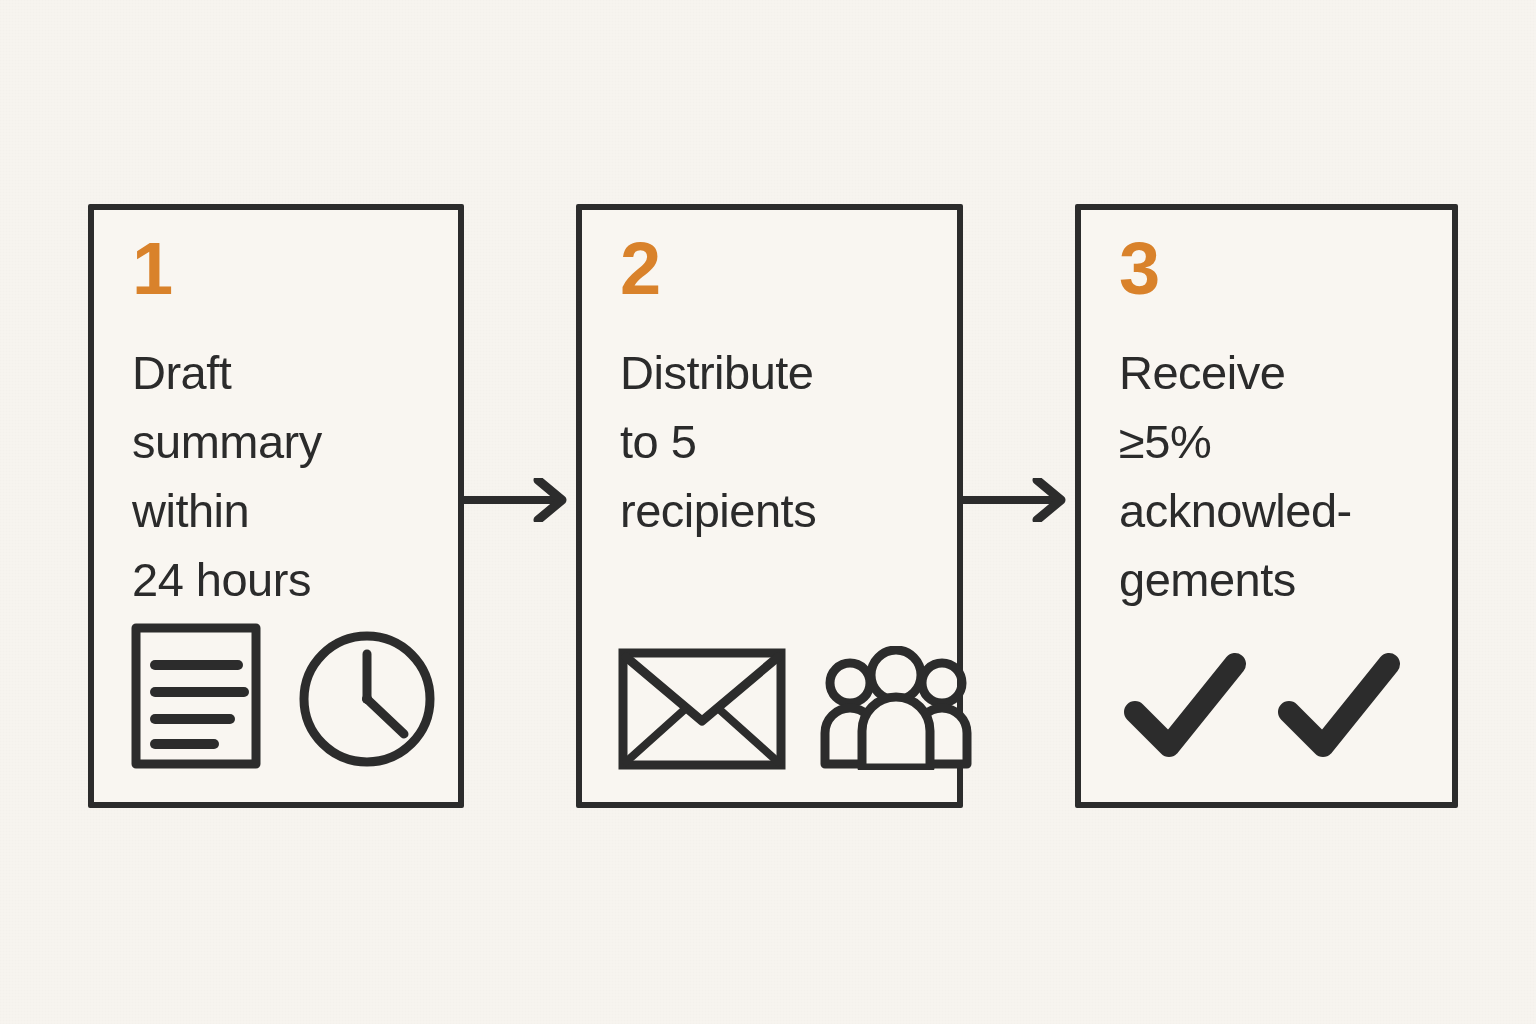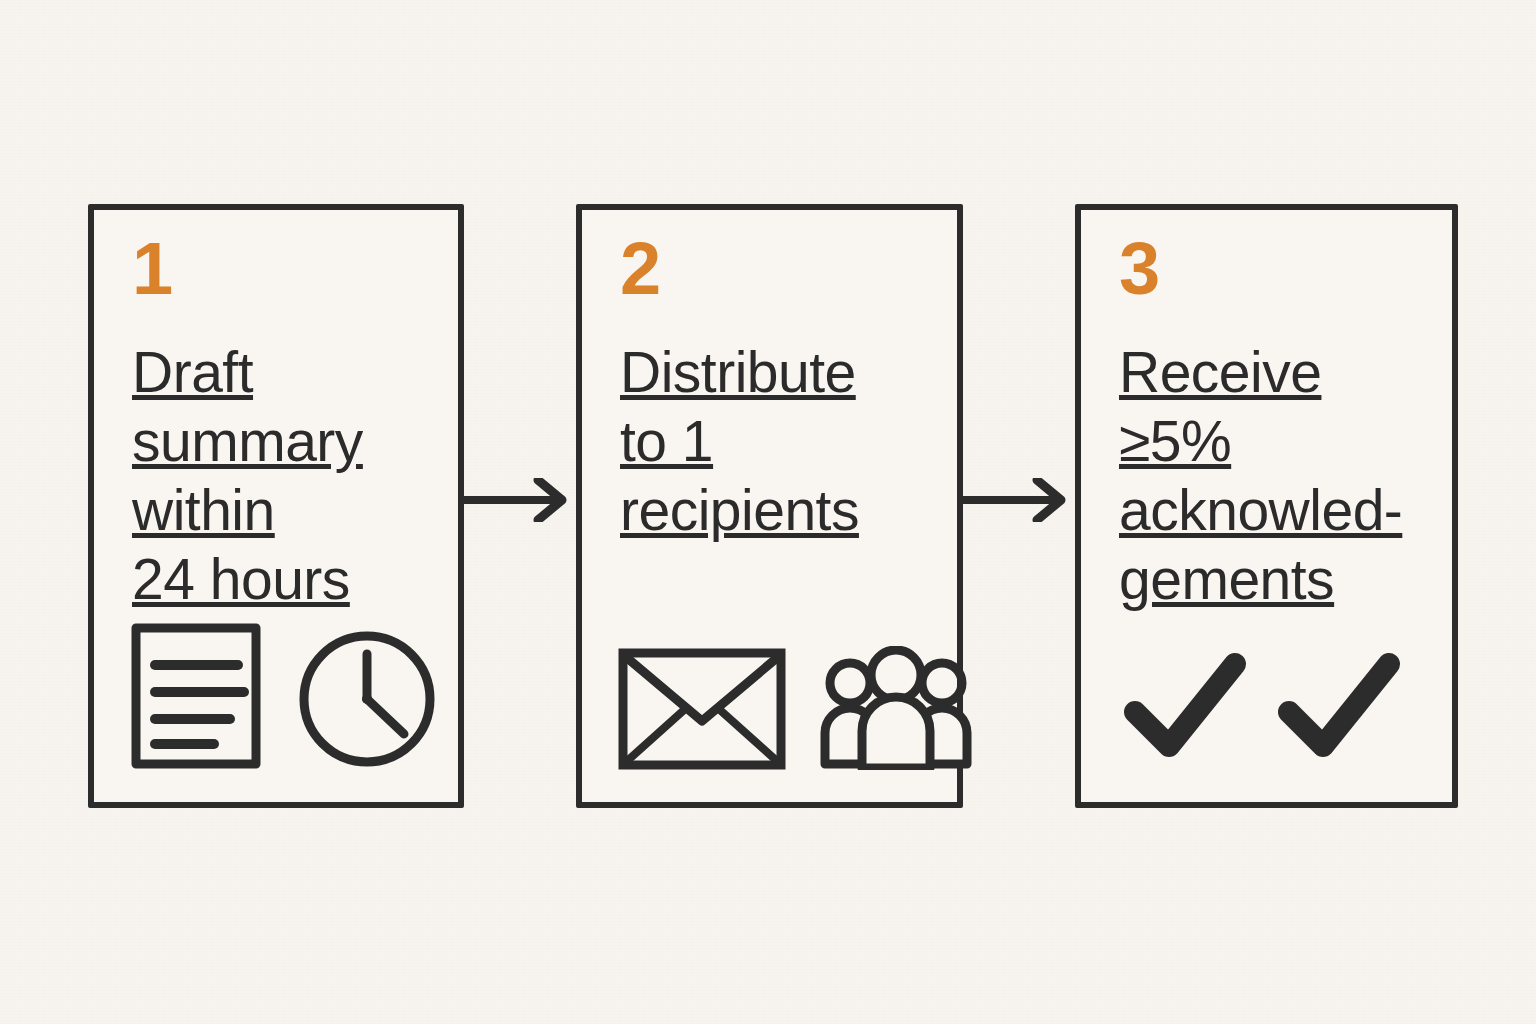--- a/index.html
+++ b/index.html
@@ -51,27 +51,26 @@
     font-weight: 700;
     line-height: 1;
     color: #d9822b;
     letter-spacing: -1px;
   }
   .step-title {
     position: absolute;
     left: 38px;
     top: 128px;
     right: 16px;
-    font-size: 57px;
+    font-size: 47px;
     line-height: 69px;
     font-weight: 400;
     color: #2b2b2b;
     letter-spacing: -0.5px;
     white-space: pre-line;
-    text-decoration: underline;
   }
   .icon-row {
     position: absolute;
     left: 36px;
     bottom: 28px;
     display: flex;
     align-items: flex-end;
     gap: 34px;
   }
   .card-3 .icon-row { gap: 26px; left: 40px; bottom: 38px; }
@@ -124,21 +123,21 @@
   <div class="arrow arrow-1">
     <svg width="112" height="44" viewBox="0 0 112 44">
       <line x1="0" y1="22" x2="92" y2="22" stroke="#2c2c2c" stroke-width="8" stroke-linecap="butt"></line>
       <polyline points="74,2 98,22 74,42" fill="none" stroke="#2c2c2c" stroke-width="9" stroke-linecap="round" stroke-linejoin="round"></polyline>
     </svg>
   </div>
 
   <div class="card card-2">
     <div class="step-number">2</div>
     <div class="step-title">Distribute
-to 1
+to 5
 recipients</div>
 
     <div class="icon-row">
 
       <span>
         <svg width="168" height="122" viewBox="0 0 168 122">
           <rect x="5" y="5" width="158" height="112" fill="none" stroke="#2c2c2c" stroke-width="9" stroke-linejoin="miter"></rect>
           <polyline points="8,9 84,73 160,9" fill="none" stroke="#2c2c2c" stroke-width="9" stroke-linejoin="round" stroke-linecap="round"></polyline>
           <line x1="8" y1="114" x2="66" y2="62" stroke="#2c2c2c" stroke-width="8" stroke-linecap="round"></line>
           <line x1="160" y1="114" x2="102" y2="62" stroke="#2c2c2c" stroke-width="8" stroke-linecap="round"></line>

